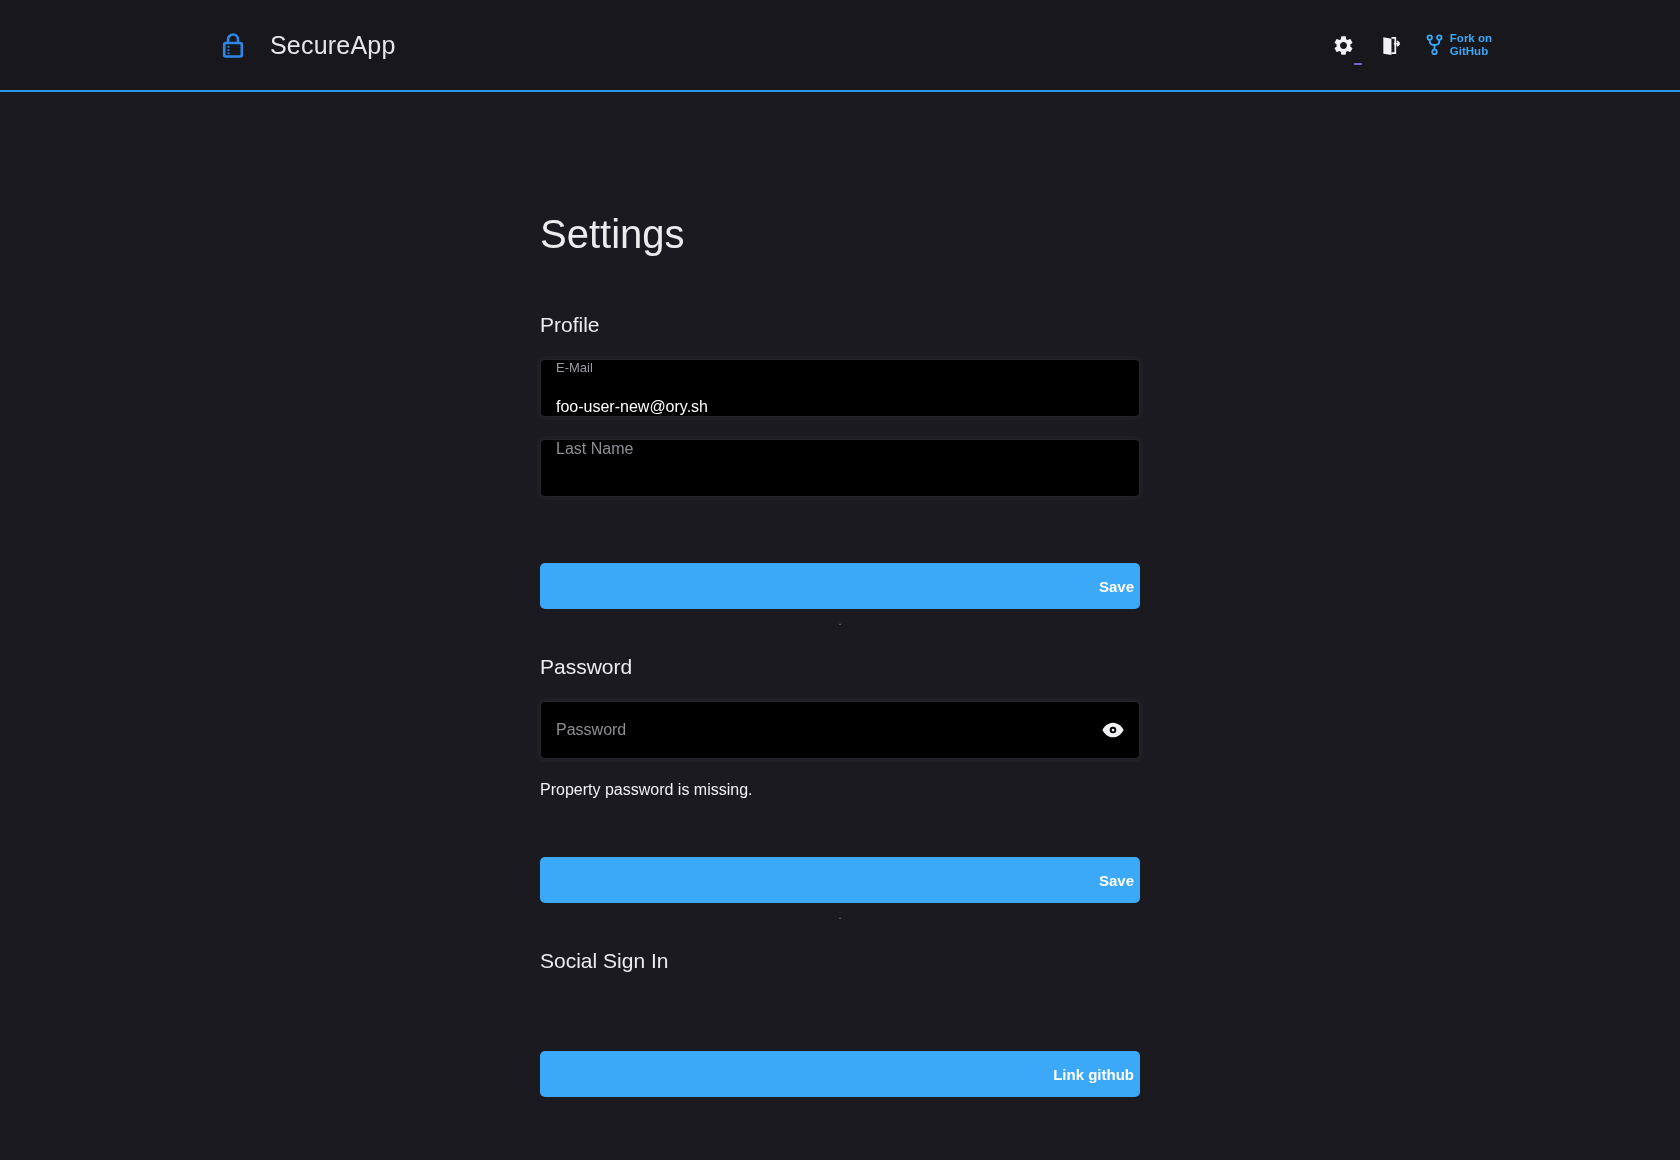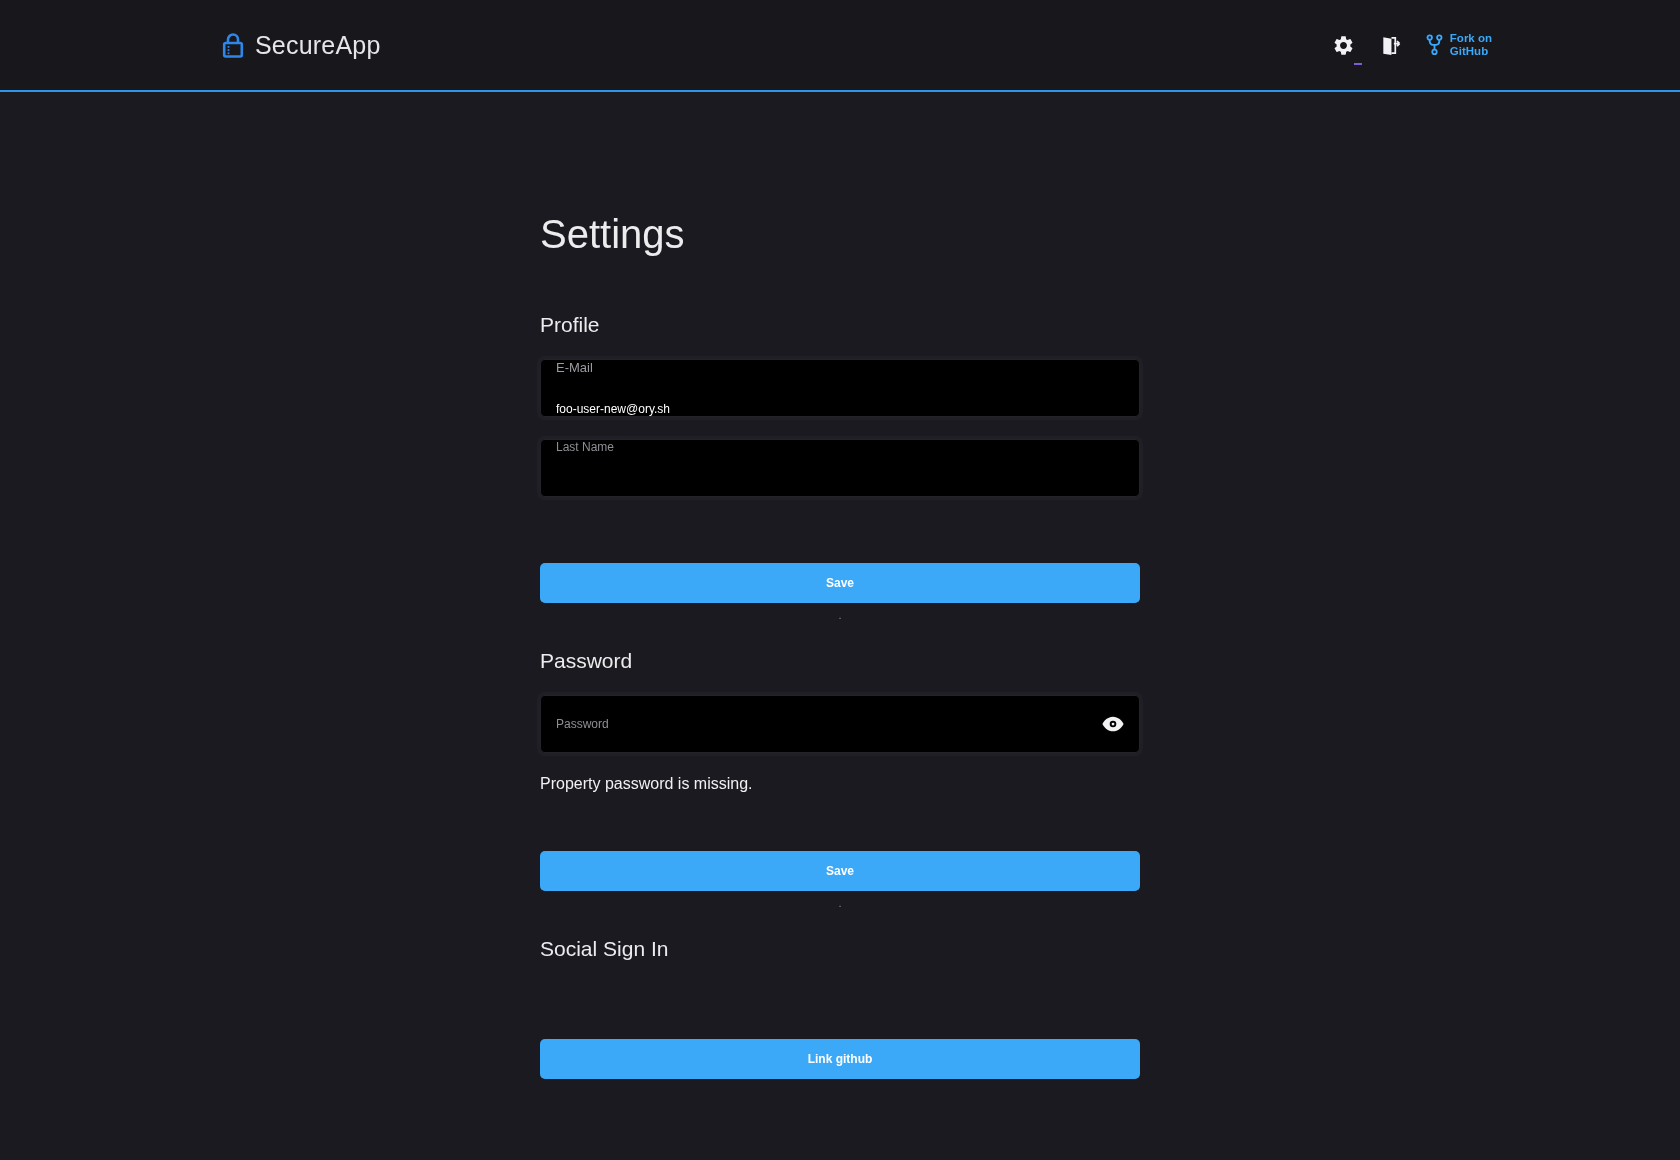--- a/index.html
+++ b/index.html
@@ -12,21 +12,21 @@
     overflow: hidden;
   }
   
   header.navbar {
     height: 92px;
     background: #17171c;
     border-bottom: 2px solid #2d96eb;
     display: flex; align-items: center; justify-content: space-between;
     padding: 0 188px 0 222px;
   }
-  .brand { display: flex; align-items: center; gap: 11px; text-decoration: none; color: #e6e6e9; }
+  .brand { display: flex; align-items: center; gap: 26px; text-decoration: none; color: #e6e6e9; }
   .brand-text { font-size: 25px; font-weight: 400; letter-spacing: 0.2px; }
   .nav-right { display: flex; align-items: center; gap: 24px; }
   .icon-btn { position: relative; display: inline-flex; align-items: center; justify-content: center;
               background: none; border: none; padding: 0; cursor: pointer; }
   .gear-underscore { position: absolute; right: -7px; bottom: -8px; width: 8px; height: 2px; background: #7b5fd6; }
   .fork-link { display: flex; align-items: center; gap: 7px; text-decoration: none;
                color: #3ba9f8; font-size: 11.5px; line-height: 13px; font-weight: 700; }
   
   main { width: 600px; margin: 0 auto; padding-top: 120px; }
   h1.page-title { font-size: 40px; font-weight: 300; margin: 0 0 56px; color: #ececee; }
@@ -39,31 +39,32 @@
     box-shadow: 0 0 0 3px rgba(255,255,255,0.025);
     height: 58px;
     padding: 0 15px;
     margin-bottom: 22px;
     display: flex; flex-direction: column; justify-content: space-between;
   }
   .field-box.row { flex-direction: row; align-items: center; }
   .field-box label { font-size: 13px; color: #9b9ba2; margin-bottom: 3px; }
   .field-box input {
     background: transparent; border: none; outline: none;
-    color: #fff; font-size: 12px; font-family: inherit;
+    color: #fff; font-size: 16px; font-family: inherit;
     padding: 0; width: 100%;
   }
   .field-box input::placeholder { color: #8e8e95; }
   .eye-wrap { display: inline-flex; margin-left: 10px; cursor: pointer; background: none; border: none; padding: 0; }
   .btn {
-    display: block; width: 100%; height: 40px;
+    display: block; width: 100%; height: 46px;
     background: #3ba9f8; color: #fff;
     border: none; border-radius: 5px;
-    font-size: 12px; font-weight: 700; font-family: inherit;
+    font-size: 15px; font-weight: 700; font-family: inherit;
     cursor: pointer;
+    text-align: right;
   }
   .btn-profile-save { margin-top: 66px; }
   .btn-password-save { margin-top: 58px; }
   .btn-link-github { margin-top: 78px; }
   .msg-dot { text-align: center; color: #8a8a90; font-size: 11px; height: 14px; margin-top: 6px; }
   .error-text { font-size: 16px; color: #f1f1f3; margin-top: 10px; }
   section { margin: 0; }
   svg { display: block; }
 </style>
 </head>

